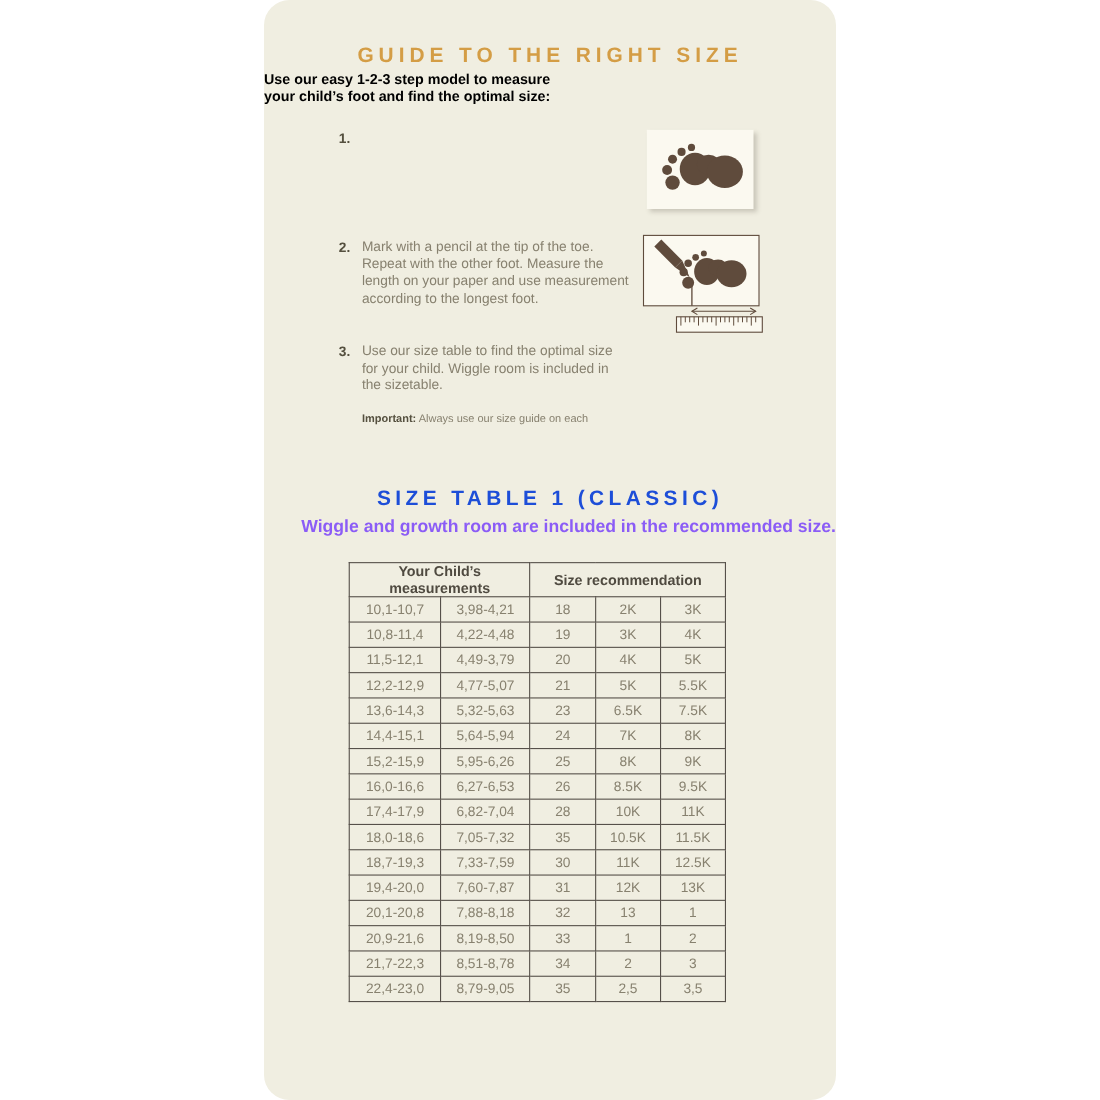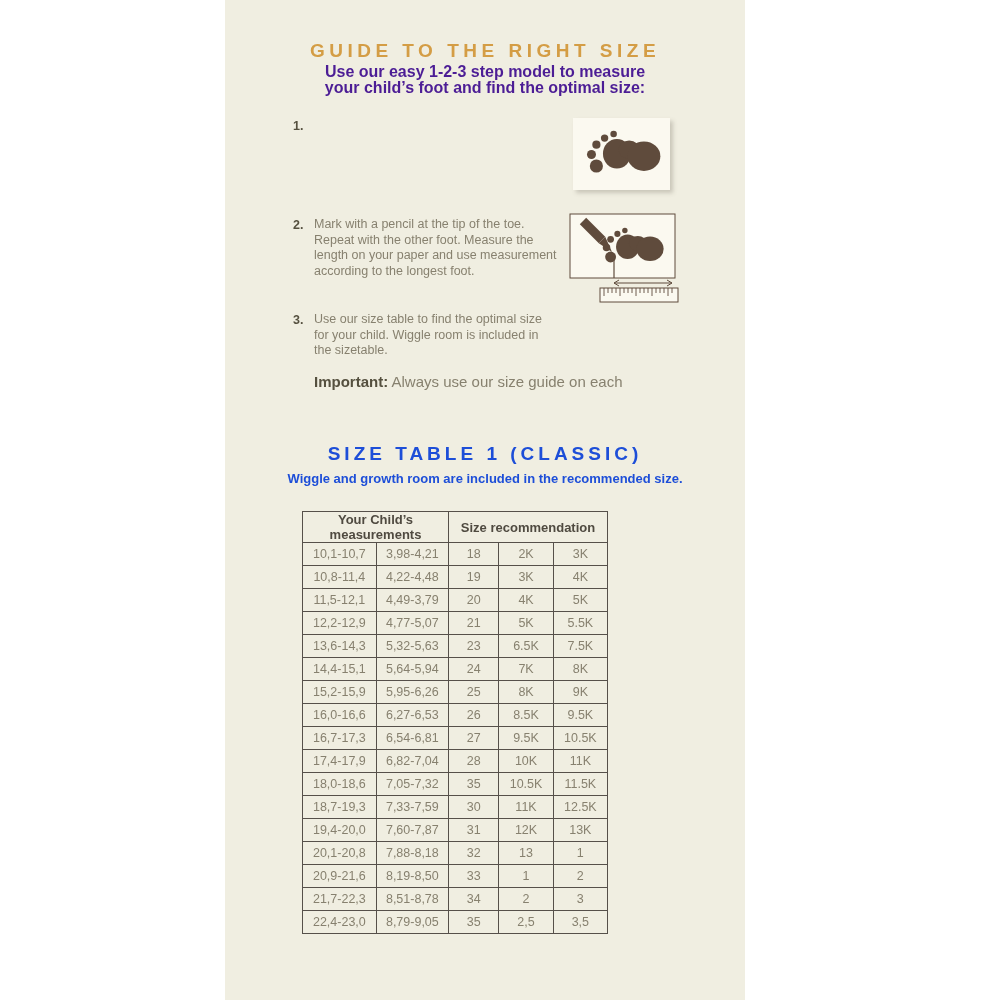--- a/index.html
+++ b/index.html
@@ -1,40 +1,40 @@
 <!DOCTYPE html>
 <html><head>
 <meta charset="utf-8">
 <style>
   * { margin:0; padding:0; box-sizing:border-box; }
   html,body { width:1000px; height:1000px; background:#ffffff; font-family:"Liberation Sans", sans-serif; }
   .page { position:relative; width:1000px; height:1000px; background:#ffffff; overflow:hidden; }
-  .panel { position:absolute; left:225px; top:0; width:520px; height:1000px; background:#f0eee1; }
+  .panel { position:absolute; left:240px; top:0; width:520px; height:1000px; background:#f0eee1;border-radius:23px; }
 
   .title { position:absolute; top:40px; left:0; width:100%; text-align:center;
            font-size:19px; font-weight:bold; letter-spacing:4.5px; color:#d49d45; }
-  .subtitle { position:absolute; top:64px; left:0; width:100%; text-align:center;
-              font-size:16px; font-weight:bold; color:#4c1d95; line-height:16px; }
+  .subtitle { position:absolute; top:64px; left:0; width:100%; 
+              font-size:13px; font-weight:bold; color:#000000; line-height:16px; }
 
   .step-num { position:absolute; font-size:12.5px; font-weight:bold; color:#55503f; line-height:16px; }
   .step-text { position:absolute; font-size:12.5px; color:#87816f; line-height:15.5px; white-space:nowrap; }
 
-  .important { position:absolute; left:89px; top:374px; font-size:15px; color:#87816f; line-height:15.5px; white-space:nowrap; }
+  .important { position:absolute; left:89px; top:374px; font-size:10px; color:#87816f; line-height:15.5px; white-space:nowrap; }
   .important b { color:#55503f; }
 
   .icon-box1 { position:absolute; left:348px; top:118px; width:97px; height:72px;
                background:#fbf9f0; box-shadow:3px 3px 4px rgba(90,85,70,.25); }
   .icon2 { position:absolute; left:336px; top:211px; width:126px; height:95px; }
 
   .table-title { position:absolute; top:443px; left:0; width:100%; text-align:center;
                  font-size:19px; font-weight:bold; letter-spacing:4px; color:#1d4ed8; }
-  .table-subtitle { position:absolute; top:471px; left:0; width:100%; text-align:center;
-                    font-size:13px; font-weight:bold; color:#1d4ed8; }
-
-  table.size { position:absolute; left:77px; top:511px; width:306px; border-collapse:collapse;
+  .table-subtitle { position:absolute; top:471px; left:0; width:100%; text-align:right;
+                    font-size:16px; font-weight:bold; color:#8b5cf6; }
+
+  table.size { position:absolute; left:77px; top:511px; width:343px; border-collapse:collapse;
                font-size:12.5px; color:#87816f; }
   table.size th, table.size td { border:1px solid #56504a; text-align:center; height:23px;
                                  vertical-align:middle; padding:0 2px; }
   table.size th { font-size:13px; font-weight:bold; color:#4f4a40; }
   .col-cm{width:89px} .col-inch{width:87px} .col-eu{width:65px} .col-uk{width:62px} .col-us{width:62px}
 </style>
 </head>
 <body>
 
 <svg width="0" height="0" style="position:absolute">
@@ -176,27 +176,20 @@
           </tr>
 
           <tr>
             <td>16,0-16,6</td>
             <td>6,27-6,53</td>
             <td>26</td>
             <td>8.5K</td>
             <td>9.5K</td>
           </tr>
 
-          <tr>
-            <td>16,7-17,3</td>
-            <td>6,54-6,81</td>
-            <td>27</td>
-            <td>9.5K</td>
-            <td>10.5K</td>
-          </tr>
 
           <tr>
             <td>17,4-17,9</td>
             <td>6,82-7,04</td>
             <td>28</td>
             <td>10K</td>
             <td>11K</td>
           </tr>
 
           <tr>

